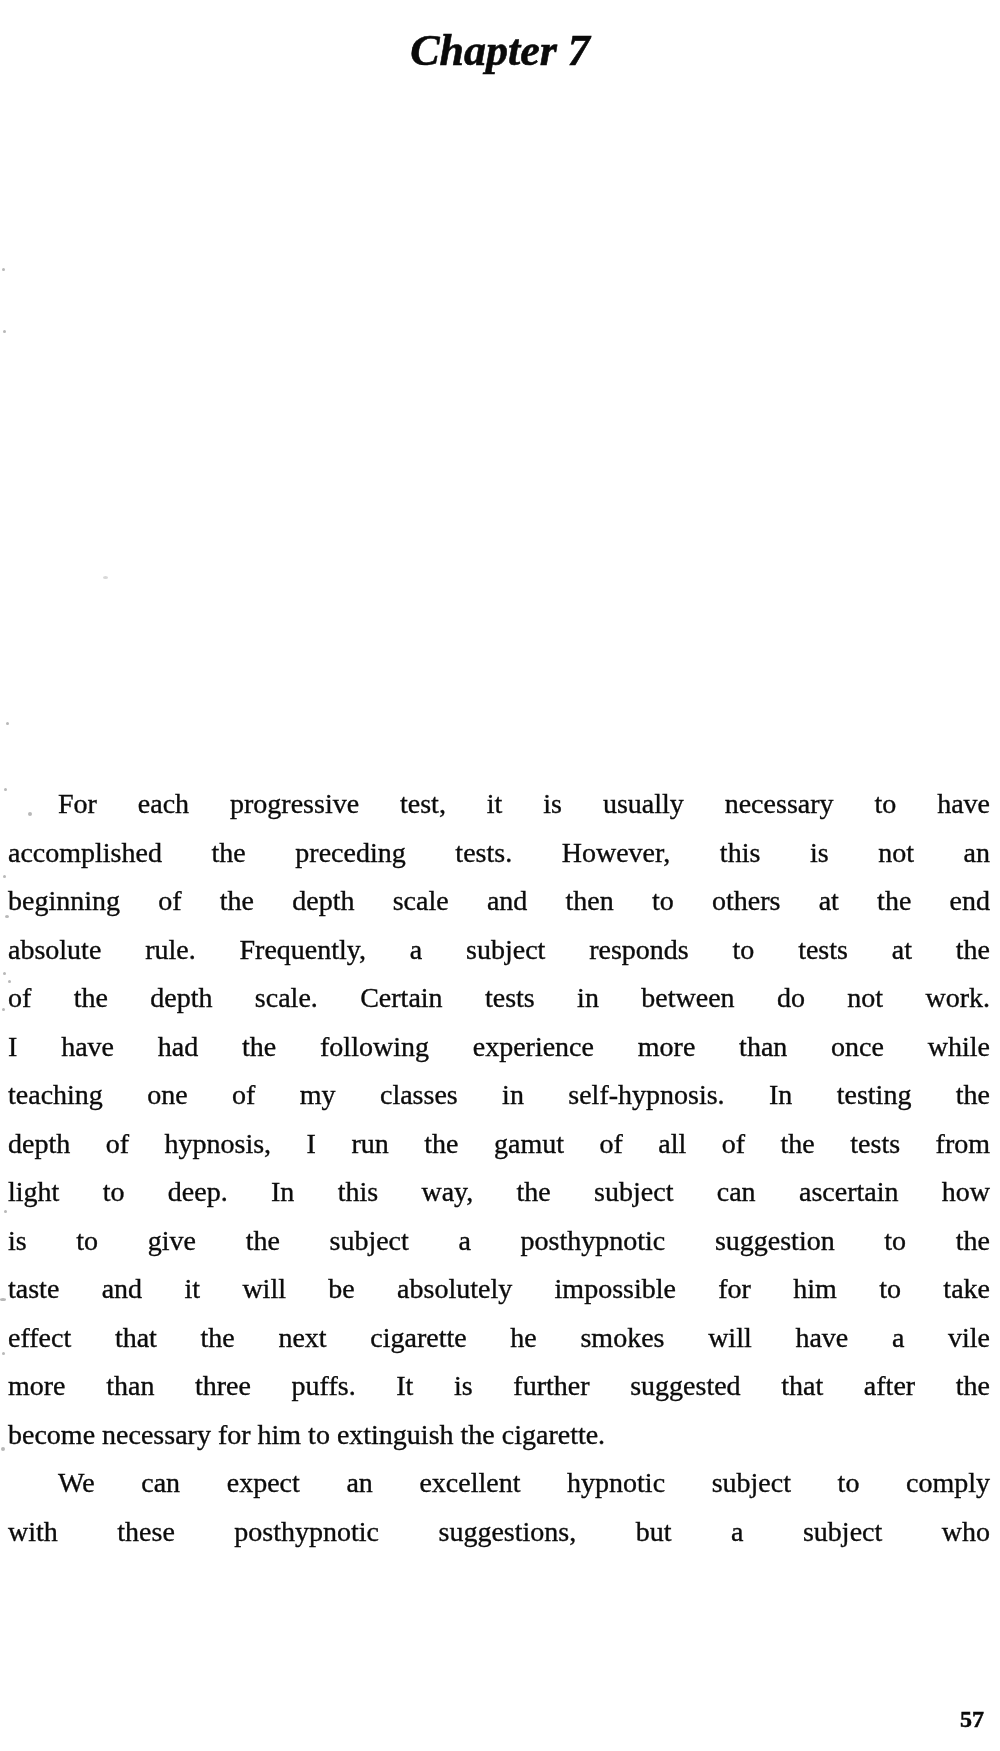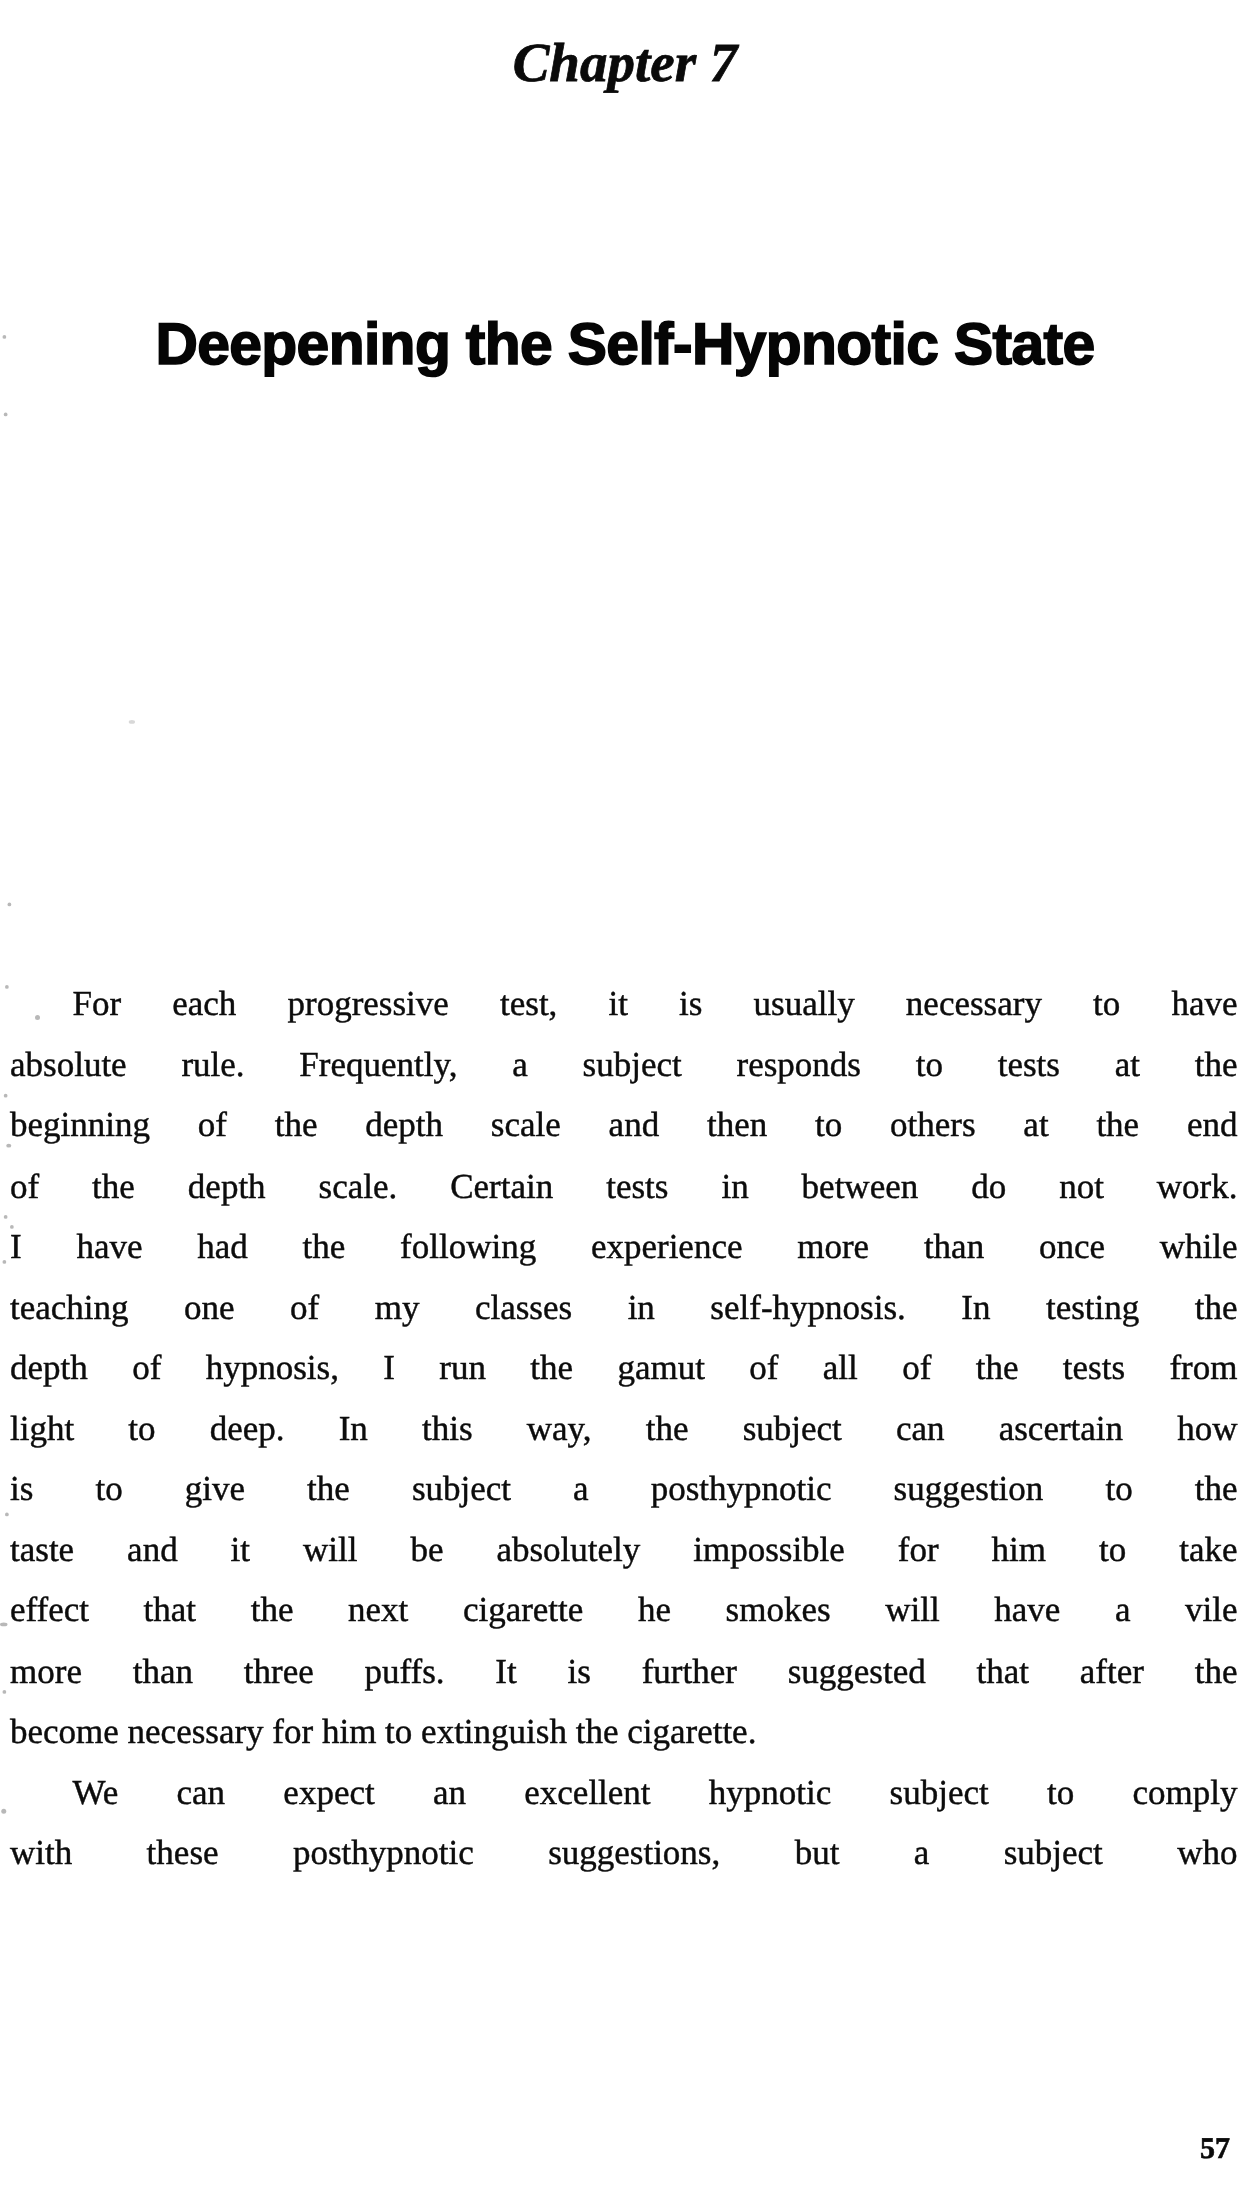--- a/index.html
+++ b/index.html
@@ -93,26 +93,26 @@
     opacity: 0.55;
   }
 </style>
 </head>
 <body>
 
 <div class="page">
 
   <div class="chapter">Chapter 7</div>
 
-  <h1 class="title">Deepening the Self-Hypnotic State</h1>
 
   <div class="body-text">
     <div class="line indent">For each progressive test, it is usually necessary to have</div>
+    <div class="line">accomplished the preceding tests. However, this is not an</div>
+    <div class="line">beginning of the depth scale and then to others at the end</div>
     <div class="line">absolute rule. Frequently, a subject responds to tests at the</div>
-    <div class="line">beginning of the depth scale and then to others at the end</div>
     <div class="line">of the depth scale. Certain tests in between do not work.</div>
     <div class="line">I have had the following experience more than once while</div>
     <div class="line">teaching one of my classes in self-hypnosis. In testing the</div>
     <div class="line">depth of hypnosis, I run the gamut of all of the tests from</div>
     <div class="line">light to deep. In this way, the subject can ascertain how</div>
     <div class="line">is to give the subject a posthypnotic suggestion to the</div>
     <div class="line">taste and it will be absolutely impossible for him to take</div>
     <div class="line">effect that the next cigarette he smokes will have a vile</div>
     <div class="line">more than three puffs. It is further suggested that after the</div>
     <div class="line para-end">become necessary for him to extinguish the cigarette.</div>

